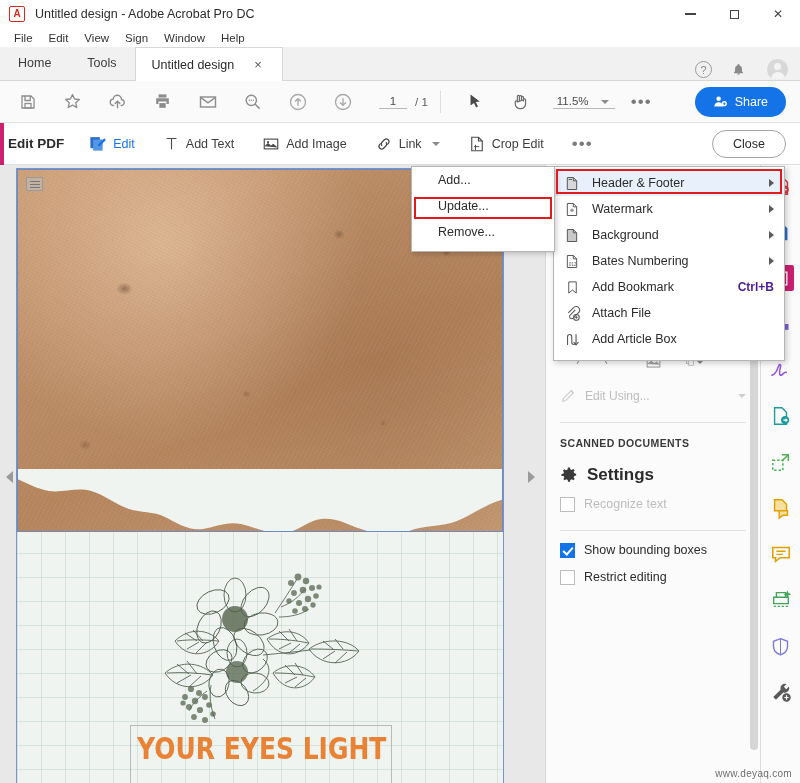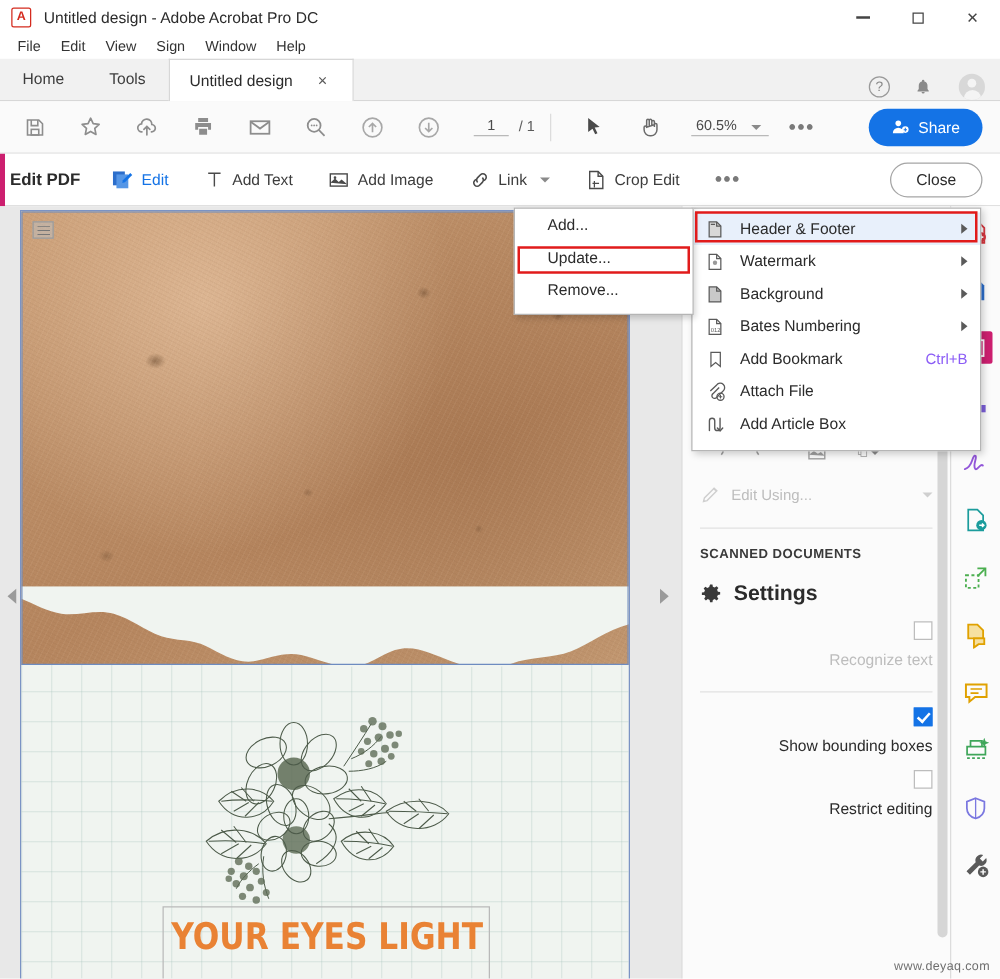--- a/index.html
+++ b/index.html
@@ -233,21 +233,21 @@
   .rp-divider { height: 1px; background: #e2e2e2; margin: 18px 0 0 0; }
   .obj-row { display: flex; gap: 22px; margin: 10px 0 0 2px; align-items: center; }
   .obj-ic { width: 19px; height: 19px; color: #a0a0a0; }
   .editusing {
     display: flex; align-items: center; gap: 8px; margin-top: 16px; color: #bdbdbd;
     font-size: 12px;
   }
   .eu-line { flex: 1; }
   .gear-row { display: flex; align-items: center; gap: 9px; margin-top: 10px; }
   .gear-row span { font-size: 17px; color: #2b2b2b; font-weight: bold; }
-  .chk-row { display: flex; align-items: flex-end; gap: 9px; margin-top: 12px; flex-direction: column; }
+  .chk-row { display: flex; align-items: flex-start; gap: 9px; margin-top: 12px; }
   .chk {
     width: 15px; height: 15px; border: 1.4px solid #bdbdbd; background: #fff;
     flex: none;
   }
   .chk.on { background: #1473e6; border-color: #1473e6; position: relative; }
   .chk.on::after {
     content: ""; position: absolute; left: 4px; top: 1px; width: 4px; height: 8px;
     border: solid #fff; border-width: 0 2px 2px 0; transform: rotate(42deg);
   }
   .chk-row span { font-size: 12.5px; color: #2b2b2b; }
@@ -284,21 +284,21 @@
     background: #ffffff; border: 1px solid #b5b5b5;
     box-shadow: 2px 2px 6px rgba(0,0,0,0.2); z-index: 35; padding-top: 3px;
   }
   .mi {
     height: 26px; display: flex; align-items: center; padding: 0 10px 0 8px;
     font-size: 12.5px; color: #2b2b2b; gap: 10px;
   }
   .mi.hl { background: #e8f0fb; }
   .mi-ic { width: 20px; height: 18px; display: flex; align-items: center; justify-content: center; }
   .mi-label { flex: 1; }
-  .mi-shortcut { font-size: 12px; color: #8b5cf6; }
+  .mi-shortcut { font-size: 12px; color: #4c1d95; font-weight: bold; }
   .mi-arrow {
     width: 0; height: 0; border-top: 4px solid transparent;
     border-bottom: 4px solid transparent; border-left: 5px solid #5a5a5a;
   }
   .hl-box {
     position: absolute; border: 2px solid #e11b1b; pointer-events: none; z-index: 50;
   }
   .hl-update { left: 414px; top: 197px; width: 138px; height: 22px; }
   .hl-header { left: 556px; top: 169px; width: 226px; height: 25px; }
   .watermark {
@@ -414,21 +414,21 @@
       <svg width="17" height="17" viewBox="0 0 24 24" fill="#4a4a4a">
         <path d="M5 2l13 10-5.6.7 3.1 6.5-2.6 1.2-3-6.4-4.9 3.8z"></path>
       </svg>
     </div>
     <div class="tb-icon">
       <svg width="19" height="19" viewBox="0 0 24 24" fill="none" stroke="#6a6a6a" stroke-width="1.5">
         <path d="M8 12V5.5a1.3 1.3 0 012.6 0V11m0-5.3a1.3 1.3 0 012.6 0V11m0-4.2a1.3 1.3 0 012.6 0V12m0-2.2a1.3 1.3 0 012.6 0V15a6 6 0 01-6 6h-1a6 6 0 01-6-6v-2.6a1.3 1.3 0 012.6 0z"></path>
       </svg>
     </div>
     <div class="zoombox">
-      <div class="zoomval">60.5%</div>
+      <div class="zoomval">11.5%</div>
       <div class="caret-dn"></div>
     </div>
     <div class="dots">•••</div>
     <div class="share-btn">
       <svg width="15" height="15" viewBox="0 0 24 24" fill="#fff">
         <circle cx="9" cy="7.5" r="3.6"></circle>
           <path d="M2 20a7 7 0 0114 0z"></path>
         <circle cx="18" cy="15.5" r="4.2"></circle>
         <path d="M18 13.2v4.6M15.9 15.6h4.2" stroke="#1473e6" stroke-width="1.3"></path>
       </svg>

